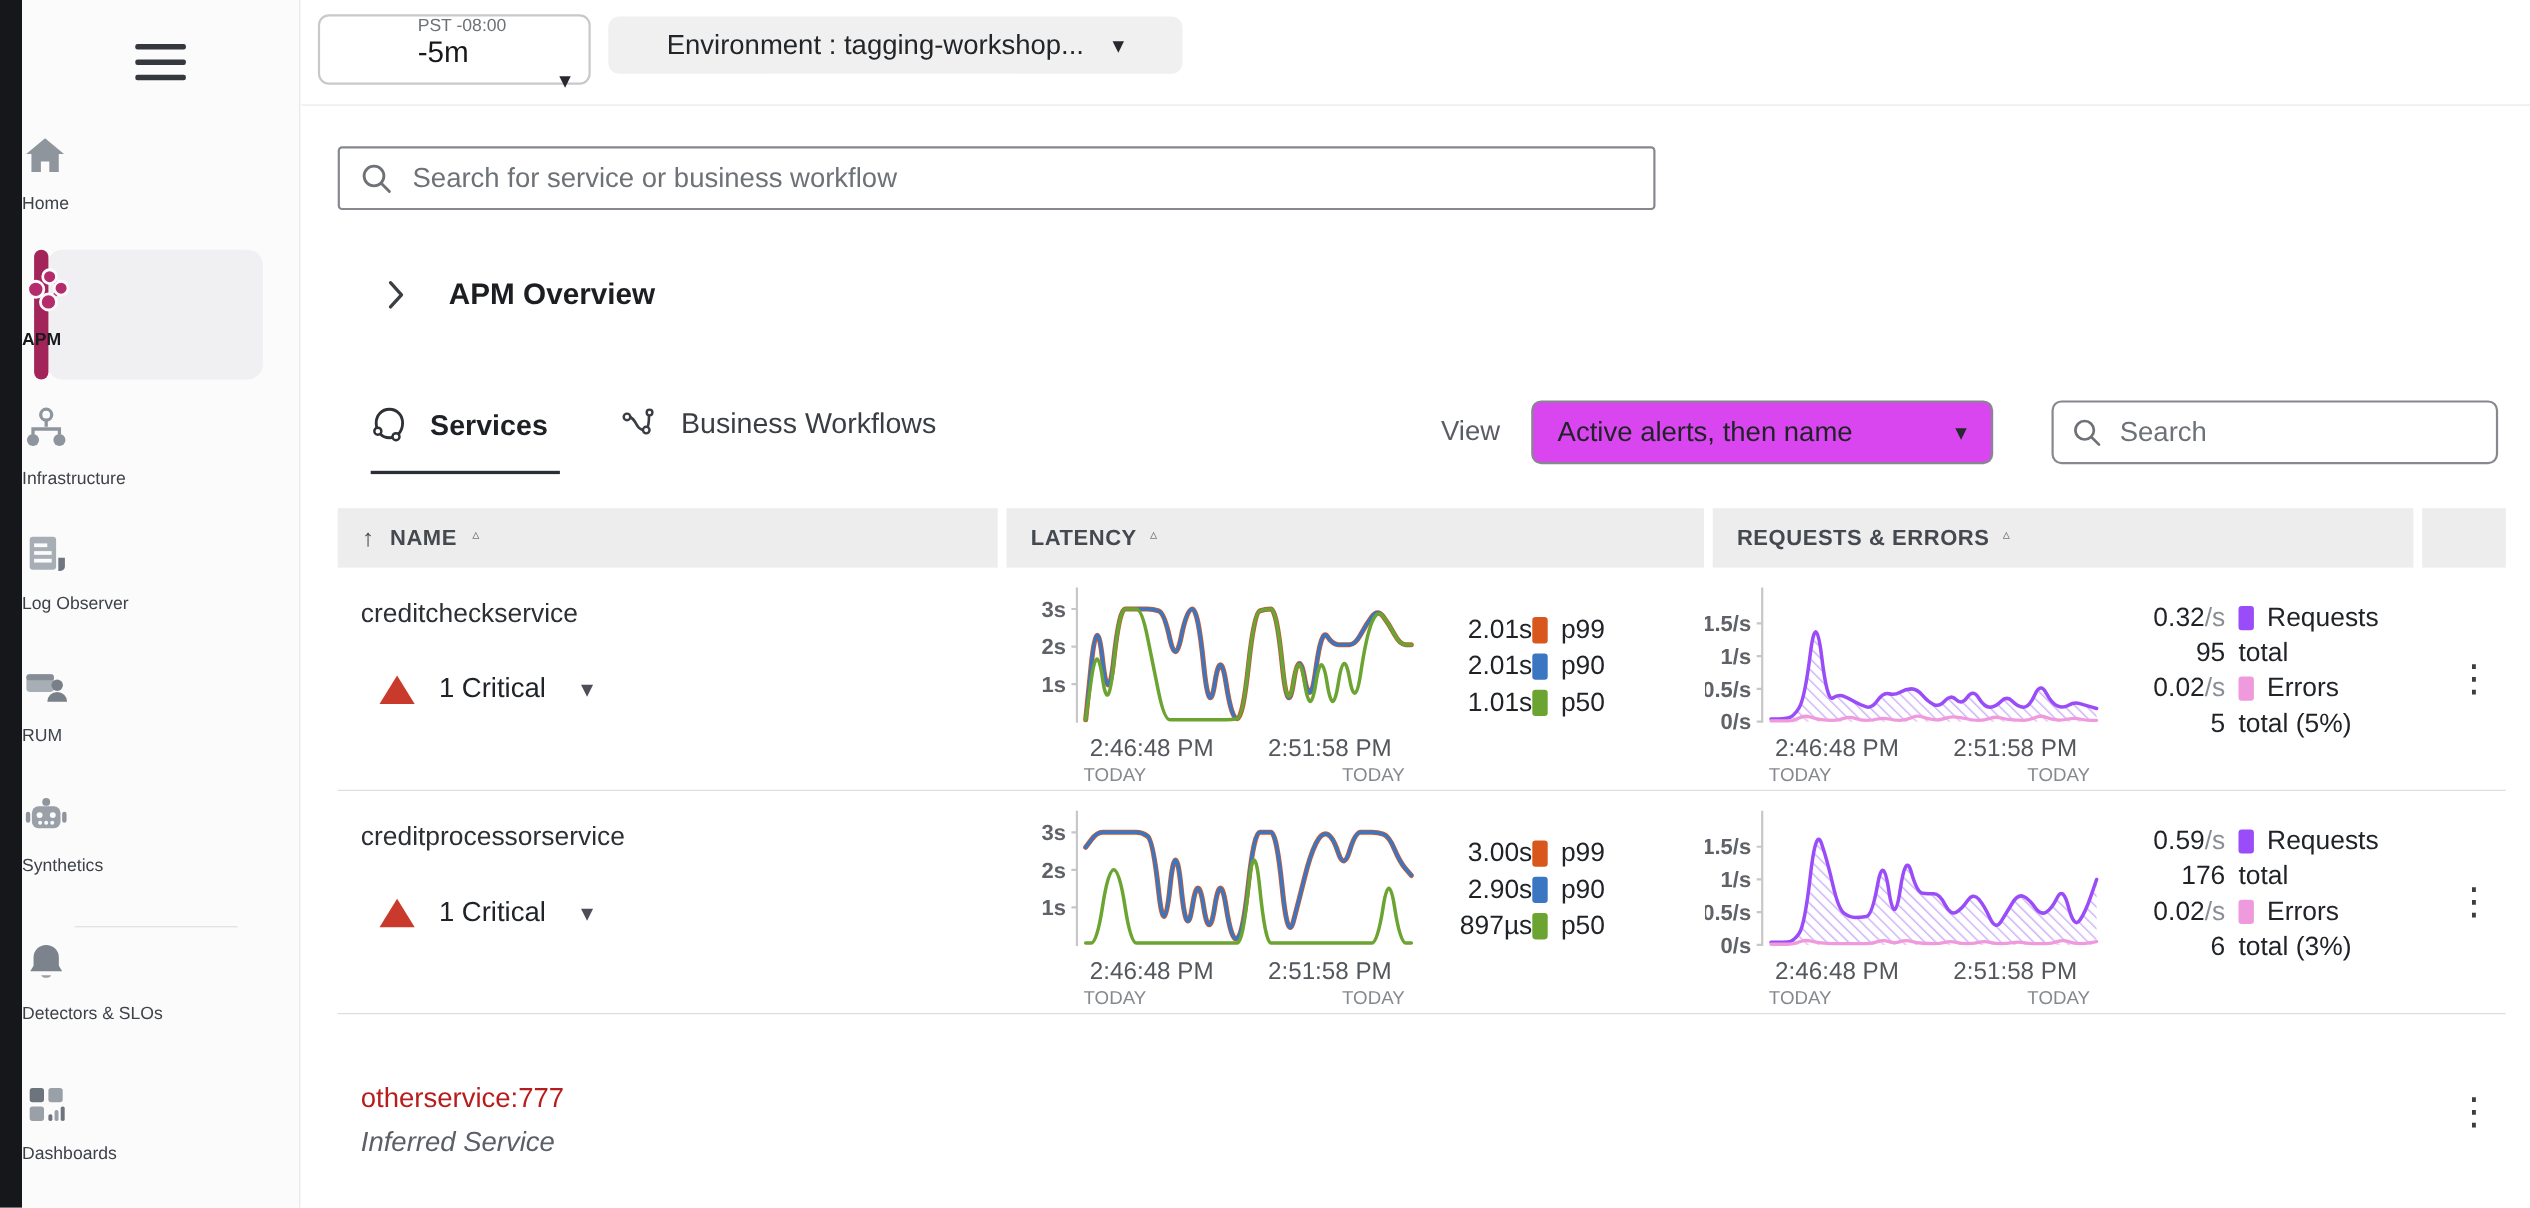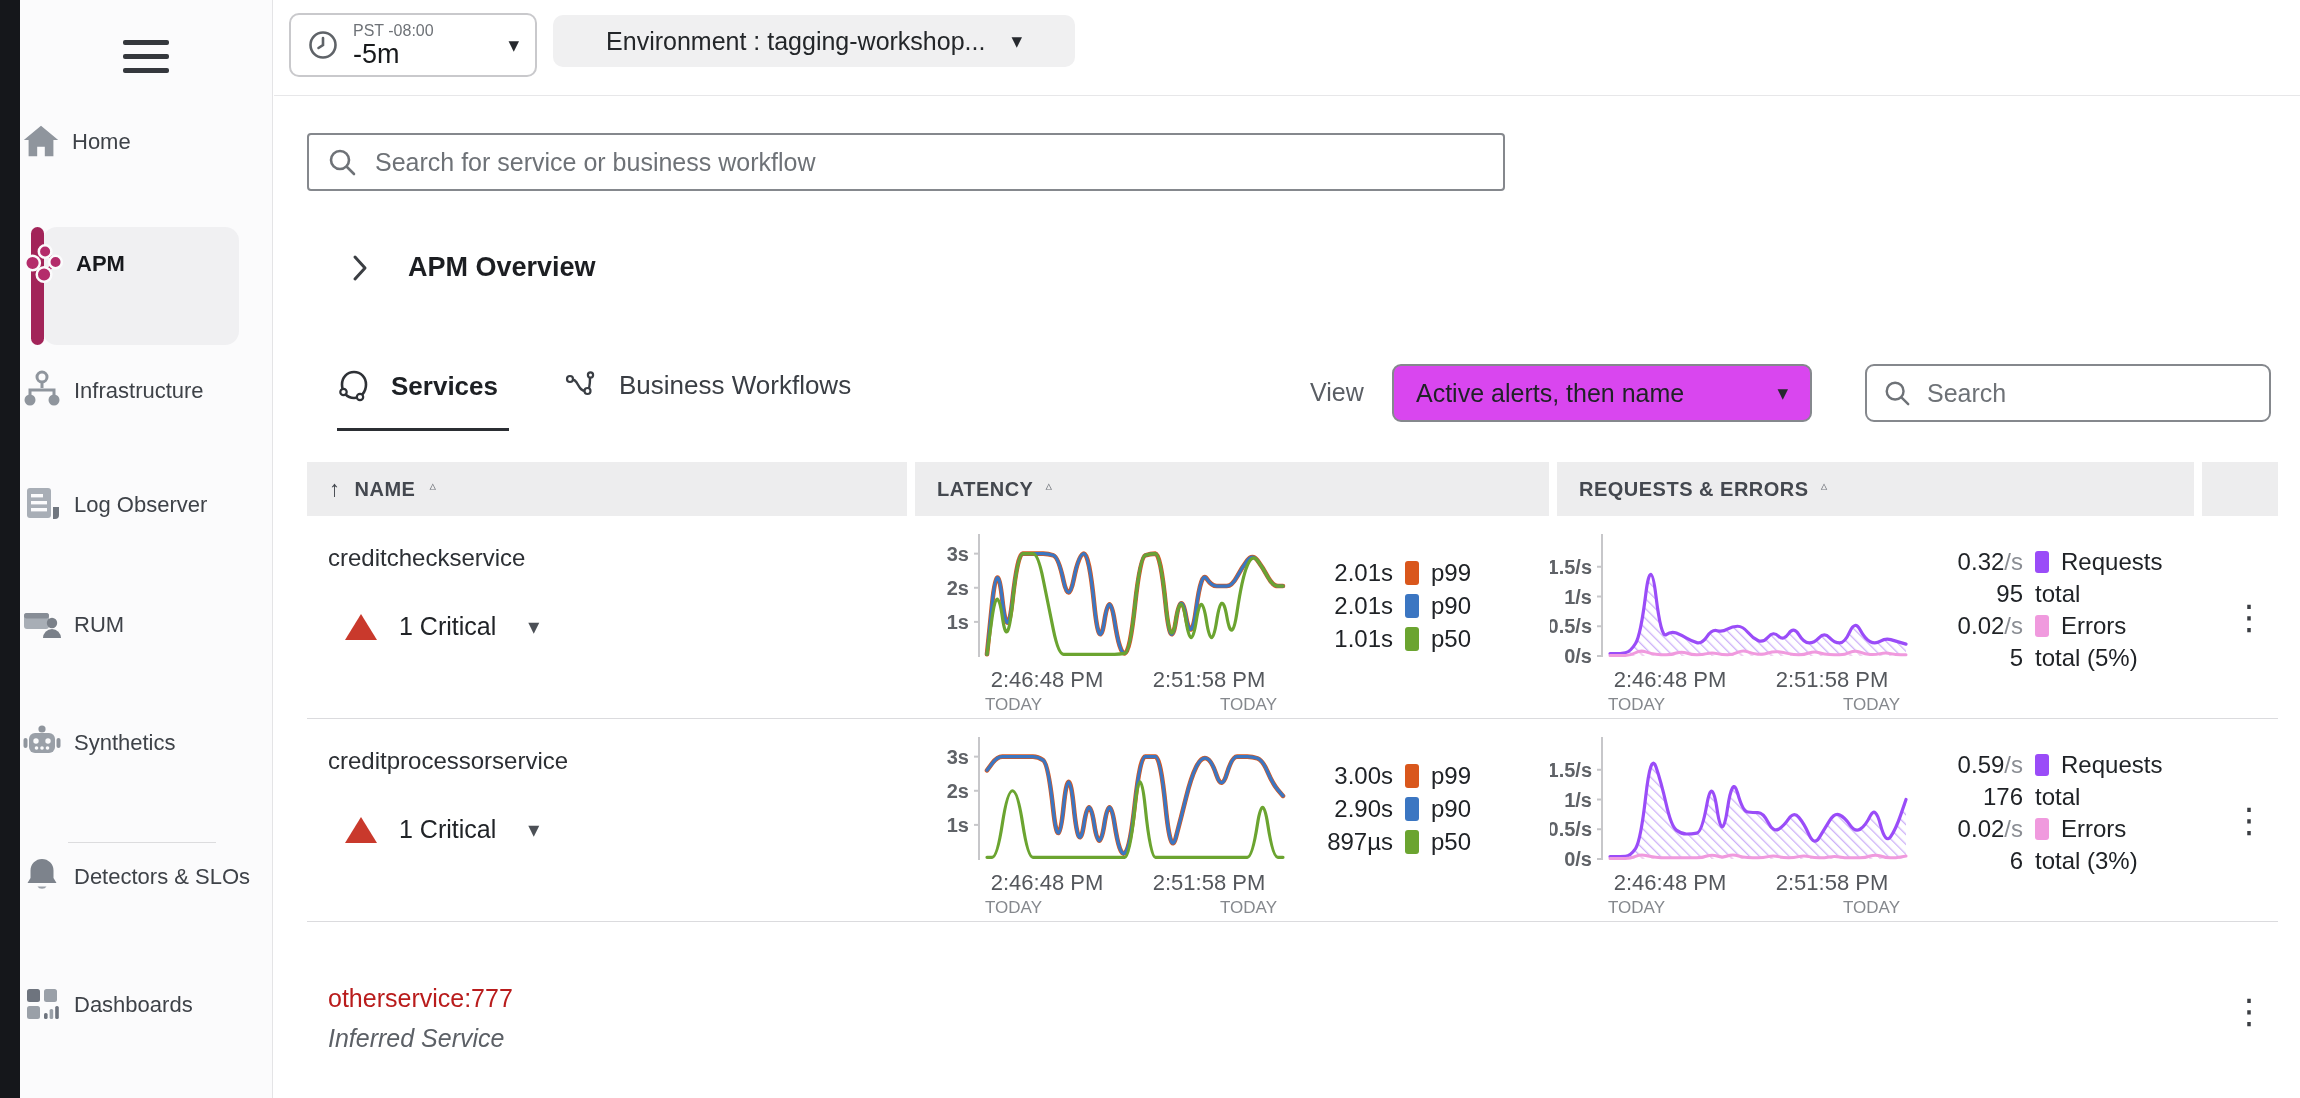--- a/index.html
+++ b/index.html
@@ -6,28 +6,28 @@
   body{width:2300px;height:1098px;overflow:hidden;font-family:"Liberation Sans",sans-serif;-webkit-font-smoothing:antialiased;}
   .screen{position:relative;width:2300px;height:1098px;background:#fff;}
 
   
   .edge-strip{position:absolute;left:0;top:0;width:20px;height:100%;background:#15171b;}
 
   
   .sidebar{position:absolute;left:20px;top:0;width:253px;height:100%;background:#fbfbfc;border-right:1px solid #e4e4e6;box-sizing:border-box;}
   .burger{position:absolute;top:40px;left:50%;transform:translateX(-50%);display:flex;flex-direction:column;gap:9px;cursor:pointer;}
   .burger span{display:block;width:46px;height:5px;background:#35383d;border-radius:2px;}
-  .nav-item{position:absolute;left:0;width:100%;display:flex;flex-direction:row;align-items:center;gap:10px;color:#3e4248;font-size:22px;text-align:center;}
+  .nav-item{position:absolute;left:0;width:100%;display:flex;flex-direction:column;align-items:flex-start;gap:10px;color:#3e4248;font-size:16px;text-align:center;}
   .nav-item .lbl{line-height:27px;max-width:190px;}
   .apm-pill{position:absolute;left:23px;top:227px;width:196px;height:118px;background:#f0f0f2;border-radius:14px;}
   .apm-bar{position:absolute;left:11px;top:227px;width:13px;height:118px;background:#a22459;border-radius:7px;}
   .nav-apm .lbl{font-weight:bold;color:#17191d;}
   .topline{position:absolute;left:274px;top:95px;right:0;height:1px;background:#e7e7e9;}
 
-  .time-btn{position:absolute;left:289px;top:13px;width:248px;height:64px;background:#fff;border:2px solid #c9c9cc;border-radius:10px;display:flex;align-items:center;padding:0 16px;box-sizing:border-box;cursor:pointer;}
+  .time-btn{position:absolute;left:289px;top:13px;width:248px;height:64px;background:#fff;border:2px solid #c9c9cc;border-radius:10px;display:flex;align-items:center;padding:0 16px;box-sizing:border-box;cursor:pointer;flex-direction:column;}
   .time-col{display:flex;flex-direction:column;margin-left:14px;}
   .time-tz{font-size:16px;color:#6e7277;line-height:18px;}
   .time-range{font-size:27px;color:#17191b;line-height:28px;}
   .caret{color:#26292e;font-size:21px;margin-left:auto;}
   .env-btn{position:absolute;left:553px;top:15px;width:522px;height:52px;background:#f0f0f1;border-radius:10px;display:flex;align-items:center;justify-content:center;gap:26px;font-size:25px;color:#232629;cursor:pointer;box-sizing:border-box;padding:0 26px;}
   .env-btn .caret{margin-left:0;}
 
   .big-search{position:absolute;left:307px;top:133px;width:1198px;height:58px;border:2px solid #85888d;border-radius:4px;display:flex;align-items:center;gap:16px;padding:0 18px;box-sizing:border-box;background:#fff;}
   .big-search input,.mini-search input{border:none;outline:none;flex:1;font-size:25px;font-family:"Liberation Sans",sans-serif;color:#232629;background:transparent;}
   .big-search input::placeholder,.mini-search input::placeholder{color:#6e7277;}
@@ -58,21 +58,21 @@
   .row3{height:177px;border-bottom:none;}
   .svc-name{position:absolute;left:21px;top:28px;font-size:24px;color:#2c2f34;cursor:pointer;}
   .alert{position:absolute;left:38px;top:96px;display:flex;align-items:center;font-size:25px;color:#202327;cursor:pointer;}
   .tri{width:0;height:0;border-left:16px solid transparent;border-right:16px solid transparent;border-bottom:26px solid #c9392c;margin-right:22px;}
   .alert .caret{margin-left:32px;font-size:22px;color:#4c5056;}
   .chart{position:absolute;top:8px;}
   .chart-lat{left:620px;}
   .chart-req{left:1243px;}
   .lat-stats{position:absolute;left:988px;top:40px;}
   .stat-line{display:flex;align-items:center;height:33px;font-size:24px;color:#202327;}
-  .stat-val{width:98px;text-align:right;margin-right:12px;color:#1f2226;}
+  .stat-val{width:98px;text-align:right;color:#1f2226;}
   .sq{width:14px;height:24px;border-radius:3px;margin-right:12px;flex:none;}
   .sq-req,.sq-err{height:22px;width:14px;}
   .c-p99{background:#d9571c;}.c-p90{background:#3b76c2;}.c-p50{background:#6ba430;}
   .c-req{background:#9a4cf8;}.c-err{background:#f09ade;}
   .req-stats{position:absolute;left:1596px;top:30px;}
   .req-line{display:flex;align-items:center;height:32px;font-size:24px;color:#202327;}
   .req-val{width:120px;text-align:right;margin-right:12px;color:#1f2226;white-space:nowrap;}
   .unit{color:#8a8d93;}
   .kebab{position:absolute;left:1922px;top:50%;transform:translateY(-50%);font-size:34px;color:#3a3d42;width:40px;text-align:center;cursor:pointer;line-height:1;}
   .svc-name-b{position:absolute;left:21px;top:62px;font-size:25px;color:#b91c1c;cursor:pointer;}

